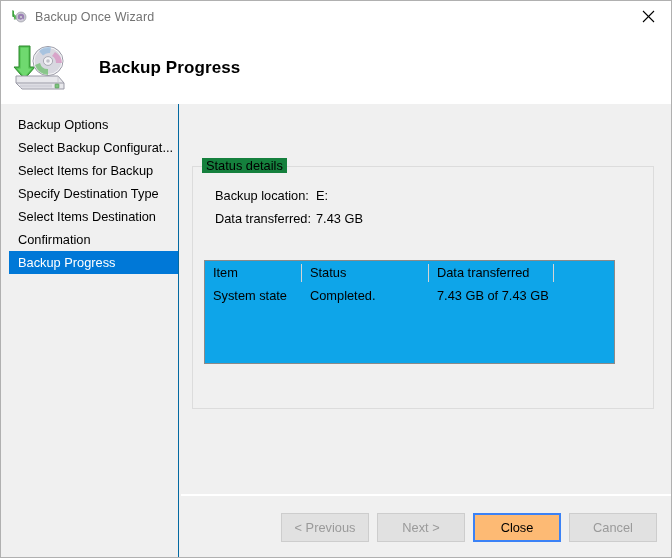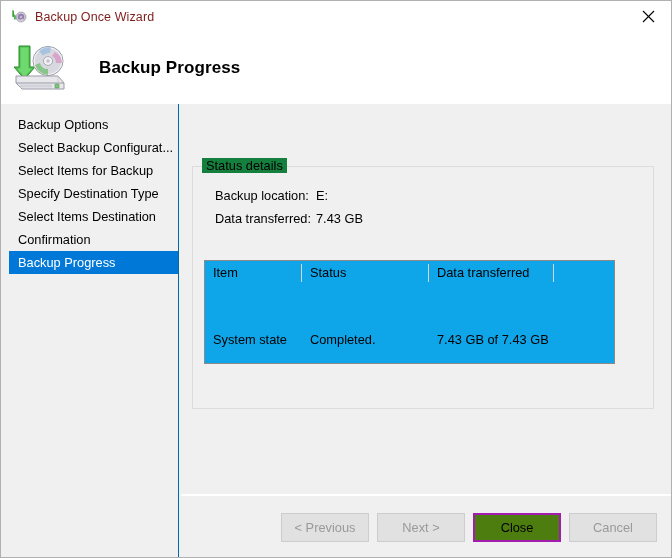--- a/index.html
+++ b/index.html
@@ -25,21 +25,21 @@
     width: 670px; height: 31px;
     background: #ffffff;
     display: flex; align-items: center;
   }
   #titlebar-icon {
     width: 16px; height: 16px;
     margin-left: 10px; margin-right: 8px;
     position: relative; flex: none;
   }
   #title-text {
-    font-size: 12.5px; color: #7f1d1d;
+    font-size: 12.5px; color: #737373;
     letter-spacing: 0.1px;
     white-space: nowrap;
   }
   #close-btn {
     position: absolute; right: 0; top: 0;
     width: 46px; height: 30px;
     display: flex; align-items: center; justify-content: center;
     cursor: default;
   }
   #close-btn svg { display: block; }
@@ -171,21 +171,20 @@
   }
   .col-item   { width: 97px; }
   .col-status { width: 127px; }
   .col-data   { width: 125px; }
   .col-pad    { flex: 1; }
 
   #list-row {
     position: absolute; left: 0; top: 24px;
     width: 450px; height: 22px;
     display: flex;
-    margin-top: 44px;
   }
   .cell {
     font-size: 12.8px; color: #000000;
     line-height: 22px;
     padding-left: 8px;
     white-space: nowrap;
   }
   .cell-item   { width: 97px; }
   .cell-status { width: 127px; }
   .cell-data   { width: 125px; }
@@ -206,22 +205,22 @@
     font-family: "Liberation Sans", sans-serif;
     line-height: 27px;
     text-align: center;
     background: #e1e1e1;
     border: 1px solid #cdcdcd;
     color: #9a9a9a;
     cursor: default;
     white-space: nowrap;
   }
   .btn.default {
-    background: #4d7c0f;
-    border: 2px solid #a21caf;
+    background: #fdba74;
+    border: 2px solid #3b82f6;
     color: #000000;
     line-height: 25px;
   }
 </style>
 </head>
 <body>
 
 <div id="window">
 
   <div id="titlebar">

